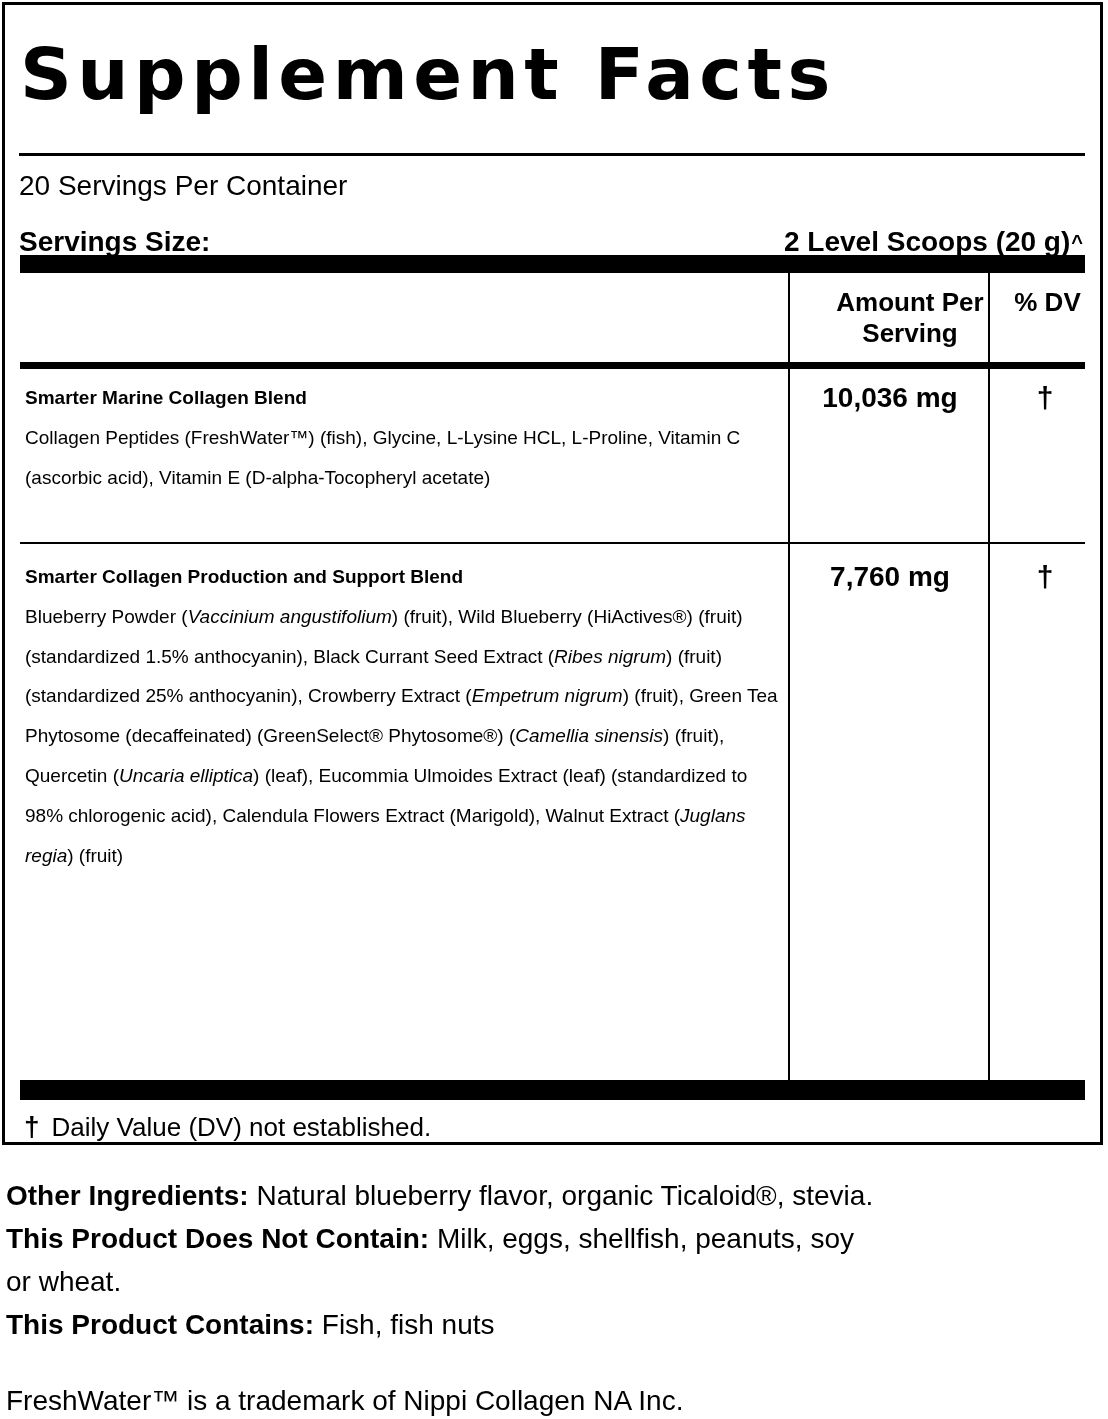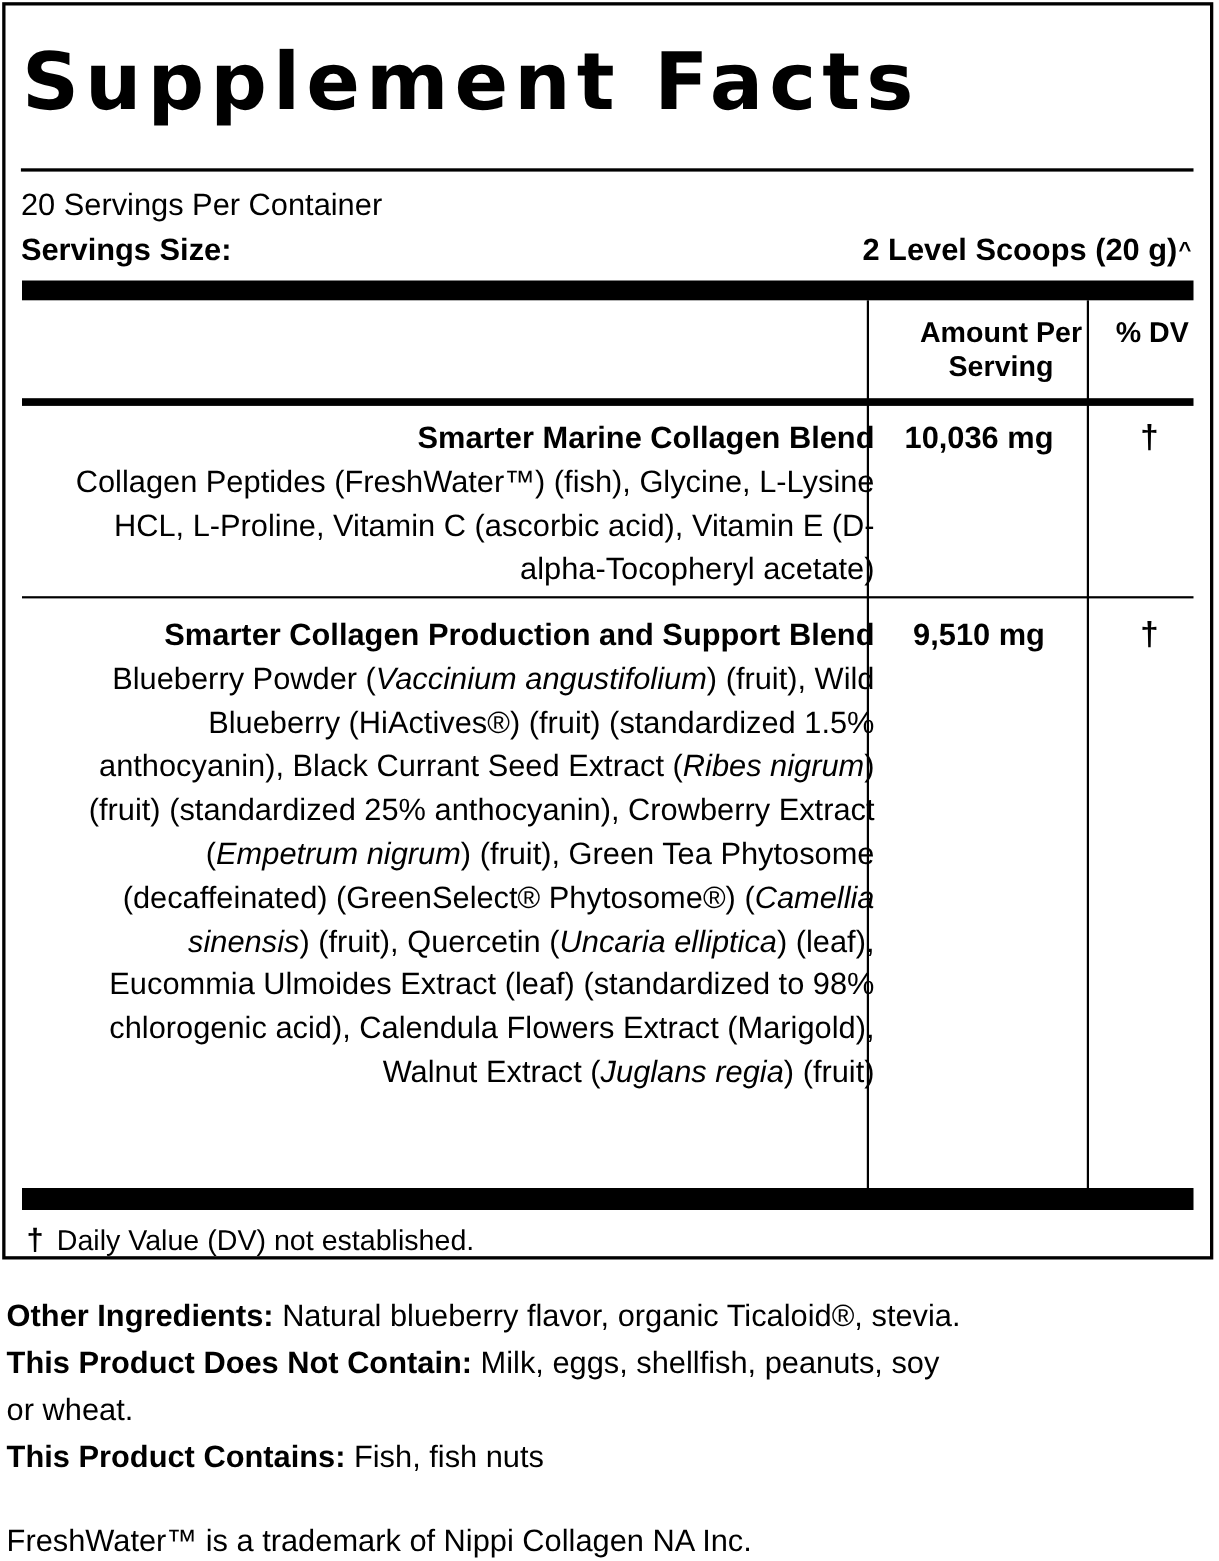--- a/index.html
+++ b/index.html
@@ -11,32 +11,32 @@
     position: absolute; left: 2px; top: 2px; width: 1101px; height: 1143px;
     border: 3px solid #000; box-sizing: border-box;
   }
   .title {
     position: absolute; left: 20px; top: 14px; width: 1070px;
     font-family: "DejaVu Sans", sans-serif; font-weight: bold;
     font-size: 72px; letter-spacing: 5.5px; line-height: 120px; white-space: nowrap;
   }
   .rule-thin-top { position: absolute; left: 19px; top: 153px; width: 1066px; height: 3px; background: #000; }
   .servings-per { position: absolute; left: 19px; top: 168px; font-size: 28px; line-height: 36px; }
-  .serving-size-row { position: absolute; left: 19px; top: 209px; width: 1066px; height: 36px; font-size: 28px; font-weight: bold; line-height: 36px; text-align: center; }
+  .serving-size-row { position: absolute; left: 19px; top: 224px; width: 1066px; height: 36px; font-size: 28px; font-weight: bold; line-height: 36px; text-align: center; }
   .serving-size-row .lbl { position: absolute; left: 0; top: 0; }
   .serving-size-row .val { position: absolute; right: 2px; top: 0; white-space: nowrap; margin-left: 12px; }
   .caret { font-size: 20px; vertical-align: 2px; margin-left: 1px; }
   .bar-thick-1 { position: absolute; left: 20px; top: 255px; width: 1065px; height: 18px; background: #000; }
   .header-row { position: absolute; left: 20px; top: 273px; width: 1065px; height: 99px; }
   .col-div { position: absolute; width: 2px; background: #000; }
   .hdr-amount { position: absolute; left: 790px; top: 14px; width: 200px; text-align: center; font-size: 26px; font-weight: bold; line-height: 31px; }
   .hdr-dv { position: absolute; left: 990px; top: 14px; width: 75px; text-align: center; font-size: 26px; font-weight: bold; line-height: 31px; }
   .bar-mid { position: absolute; left: 20px; top: 362px; width: 1065px; height: 7px; background: #000; }
   .row { position: absolute; left: 20px; width: 1065px; }
-  .row .name { position: absolute; left: 15px; top: 0; width: 760px; font-size: 28px; line-height: 39.8px; text-align: right; }
+  .row .name { position: absolute; left: 5px; top: 0; width: 760px; font-size: 19px; line-height: 39.8px; }
   .row .name b { font-weight: bold; display: block; }
   .row .amt { position: absolute; left: 770px; top: 0; width: 200px; text-align: center; font-size: 28px; font-weight: bold; line-height: 39.8px; }
   .row .dv { position: absolute; left: 990px; top: 0; width: 70px; text-align: center; font-size: 30px; font-weight: bold; line-height: 39.8px; }
   .row-rule { position: absolute; left: 20px; top: 542px; width: 1065px; height: 2px; background: #000; }
   .bar-bottom { position: absolute; left: 20px; top: 1080px; width: 1065px; height: 20px; background: #000; }
   .footnote { position: absolute; left: 24px; top: 1109px; font-size: 26px; line-height: 36px; }
   .footnote .dag { font-weight: bold; font-size: 28px; margin-right: 12px; }
   .below { position: absolute; left: 6px; font-size: 28px; line-height: 43px; white-space: nowrap; }
   .below b { font-weight: bold; }
   i { font-style: italic; }
@@ -80,21 +80,21 @@
   <div class="dv">†</div>
 </div>
 
 <div class="row-rule"></div>
 
 <div class="row" style="top:557px; height:520px;text-decoration:underline;">
   <div class="name">
     <b>Smarter Collagen Production and Support Blend</b>
     <span class="ing"><span>Blueberry Powder (</span><i>Vaccinium angustifolium</i><span>) (fruit), Wild Blueberry (HiActives®) (fruit) (standardized 1.5% anthocyanin), Black Currant Seed Extract (</span><i>Ribes nigrum</i><span>) (fruit) (standardized 25% anthocyanin), Crowberry Extract (</span><i>Empetrum nigrum</i><span>) (fruit), Green Tea Phytosome (decaffeinated) (GreenSelect® Phytosome®) (</span><i>Camellia sinensis</i><span>) (fruit), Quercetin (</span><i>Uncaria elliptica</i><span>) (leaf), Eucommia Ulmoides Extract (leaf) (standardized to 98% chlorogenic acid), Calendula Flowers Extract (Marigold), Walnut Extract (</span><i>Juglans regia</i><span>) (fruit)</span></span>
   </div>
-  <div class="amt">9,510 mg</div>
+  <div class="amt">7,760 mg</div>
   <div class="dv">†</div>
 </div>
 
 <div class="bar-bottom"></div>
 
 <div class="footnote">
   <span class="dag">†</span><span>Daily Value (DV) not established.</span>
 </div>
 
 <div class="below" style="top:1174px;">

